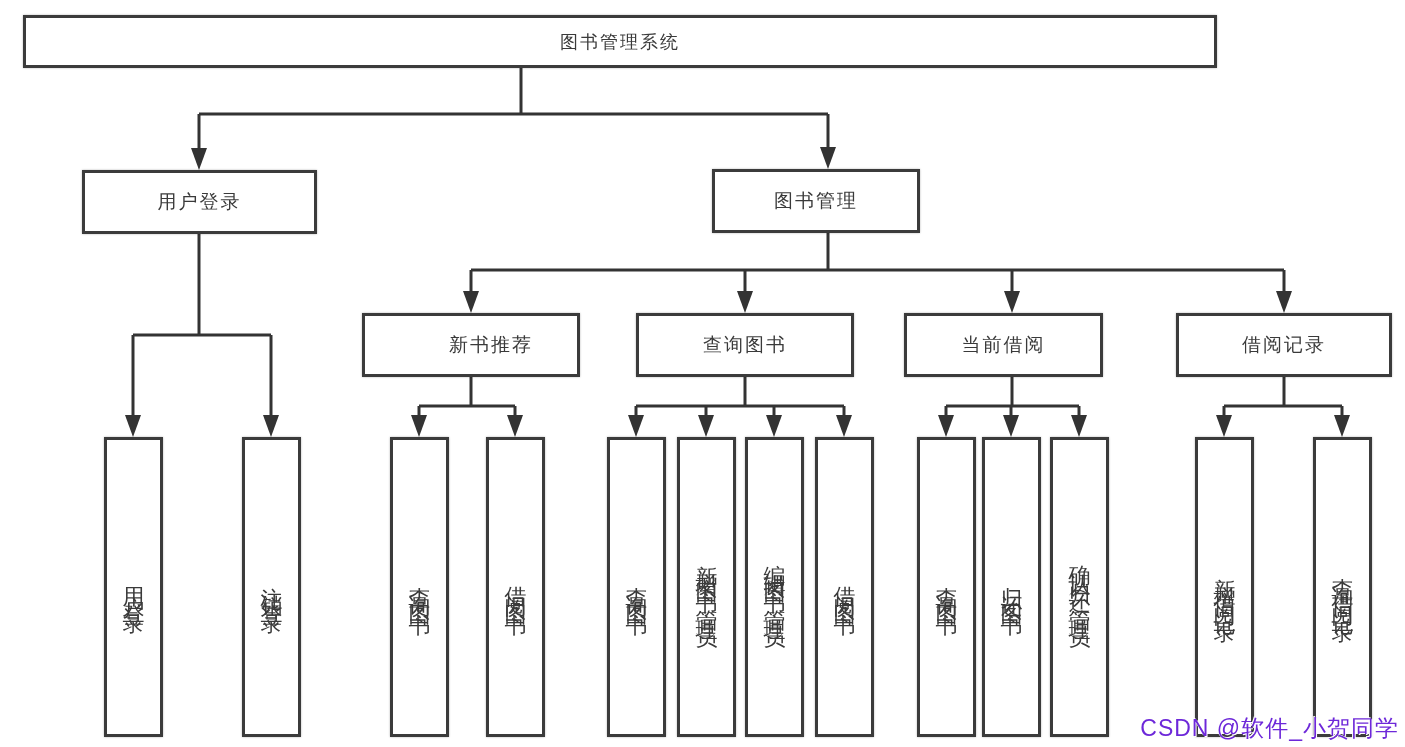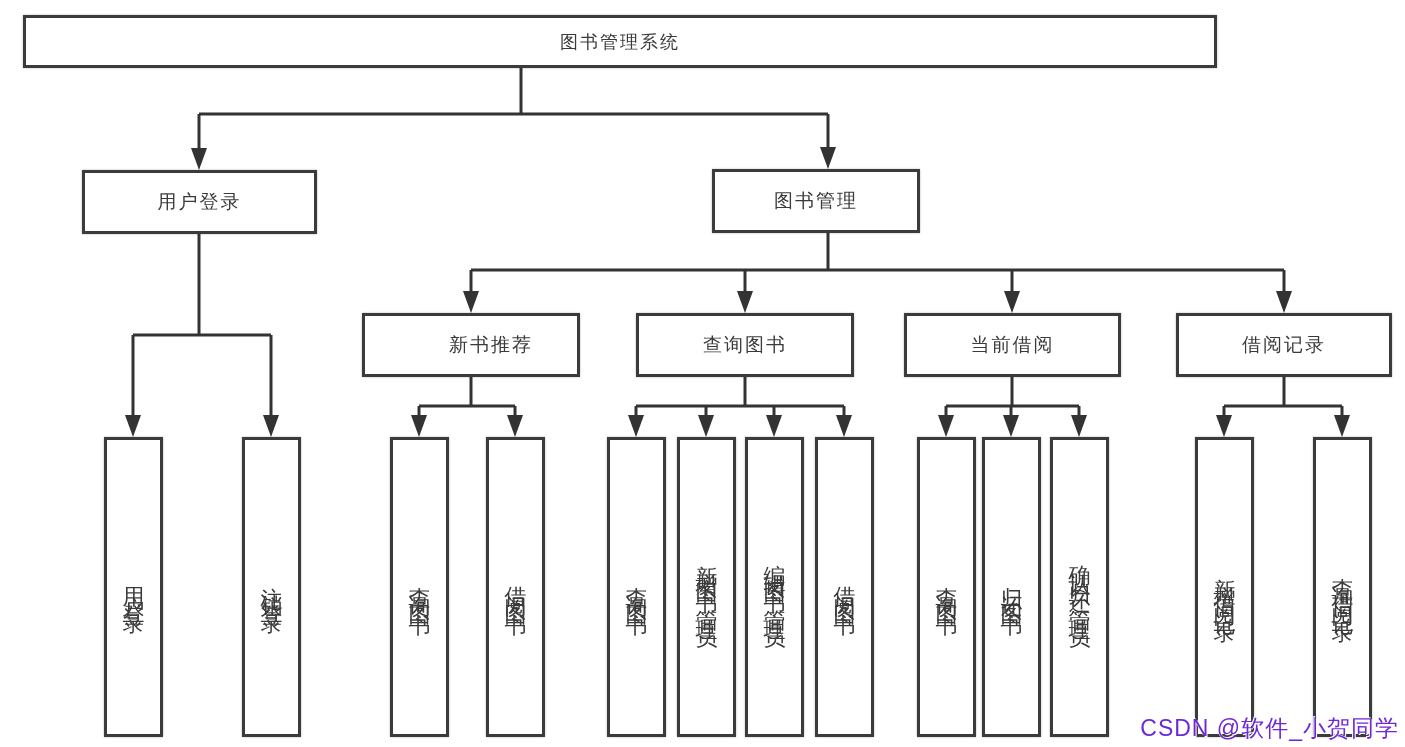--- a/index.html
+++ b/index.html
@@ -42,21 +42,21 @@
     text-orientation: mixed;
     letter-spacing: 9px;
     line-height: 1;
   }
   
   #n-root        { left: 23px;  top: 15px;  width: 1194px; height: 53px; font-size: 18px; }
   #n-user-login  { left: 82px;  top: 170px; width: 235px; height: 64px; }
   #n-book-mgmt   { left: 712px; top: 169px; width: 208px; height: 64px; }
   #n-new-rec     { left: 362px; top: 313px; width: 218px; height: 64px; padding-left: 40px; }
   #n-book-borrow { left: 636px; top: 313px; width: 218px; height: 64px; }
-  #n-cur-borrow  { left: 904px; top: 313px; width: 217px; height: 64px; }
+  #n-cur-borrow  { left: 904px; top: 313px; width: 199px; height: 64px; }
   #n-borrow-rec  { left: 1176px;top: 313px; width: 216px; height: 64px; }
   
   #n-login      { left: 104px; }
   #n-logout     { left: 242px; }
   #n-nb-query   { left: 390px; }
   #n-nb-borrow  { left: 486px; }
   #n-bb-query   { left: 607px; }
   #n-bb-add     { left: 677px; }
   #n-bb-edit    { left: 745px; }
   #n-bb-borrow  { left: 815px; }

